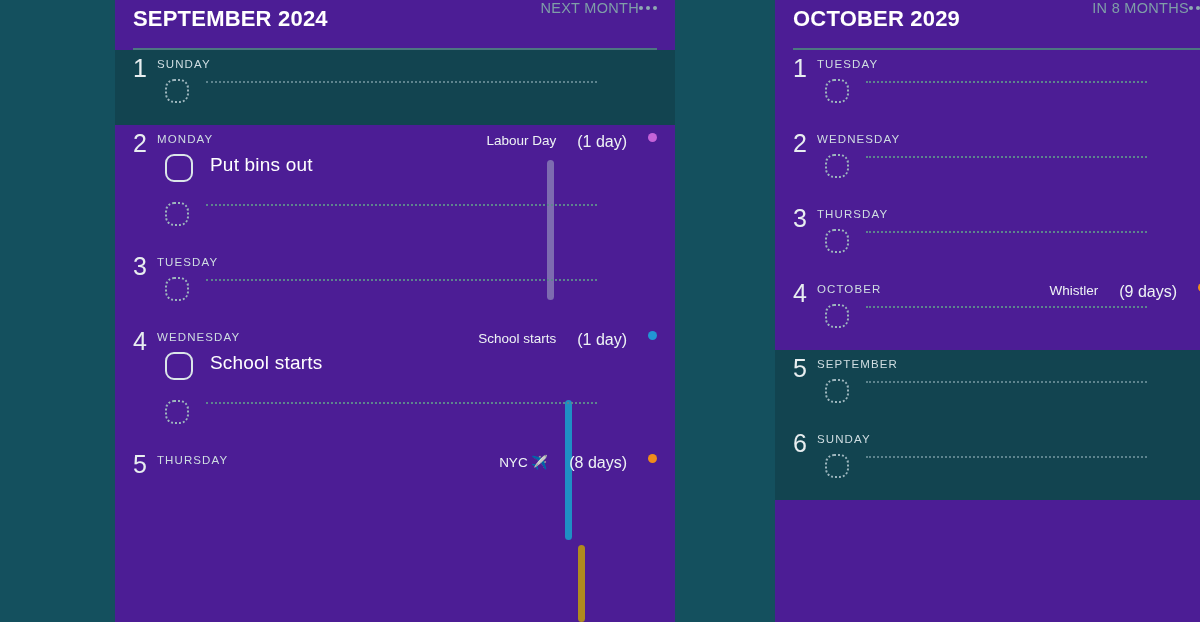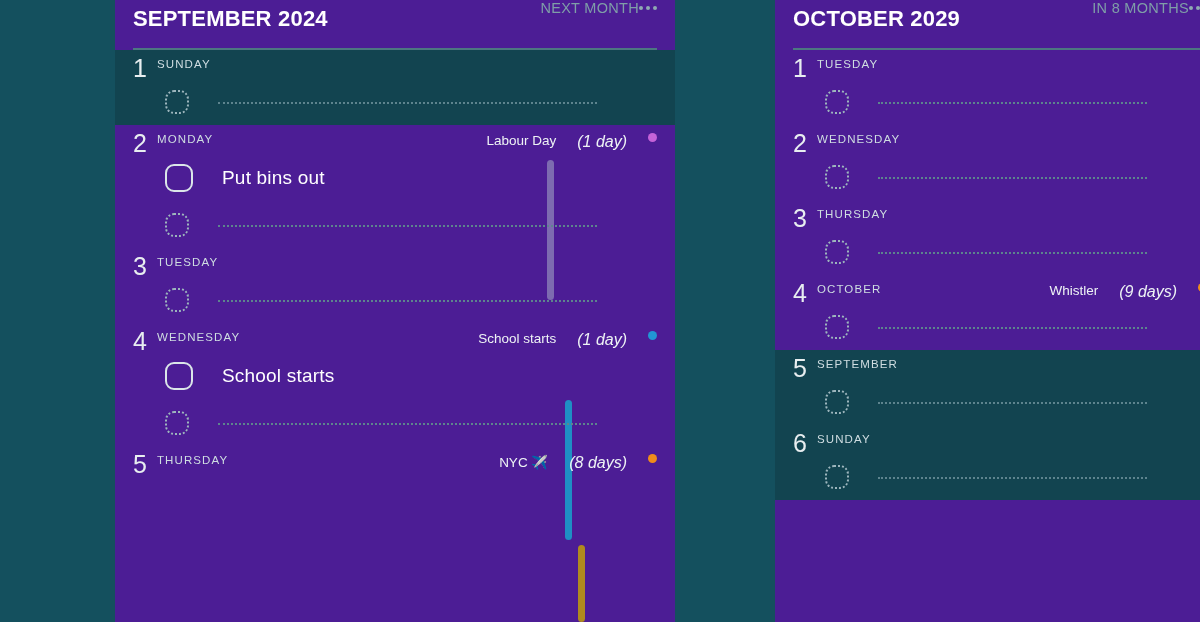--- a/index.html
+++ b/index.html
@@ -131,34 +131,33 @@
     align-items: flex-start;
     gap: 21px;
     align-self: flex-start;
     padding-top: 1px;
     white-space: nowrap;
   }
   .event-text {
     font-size: 13.5px;
     color: #eef3f5;
   }
-  .event-dur { color: #eef3f5; font-style: italic; }
+  .event-dur { color: #eef3f5; }
   .event-dot {
     width: 9px; height: 9px;
     border-radius: 50%;
     display: inline-block;
   }
 
   
   .tasks { padding-left: 32px; }
   .task {
     display: flex;
-    align-items: center;
     height: 46px;
-    gap: 29px;
+    gap: 17px;
   }
   .task.filled { height: 48px; }
 
   .checkbox {
     flex: 0 0 auto;
     border-radius: 9px;
     cursor: pointer;
   }
   .checkbox.solid {
     width: 28px; height: 28px;

